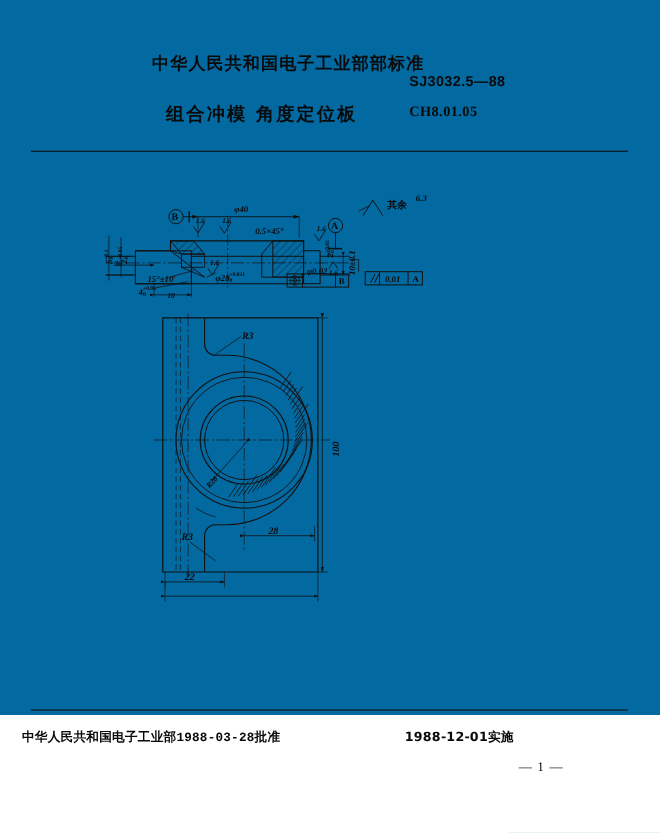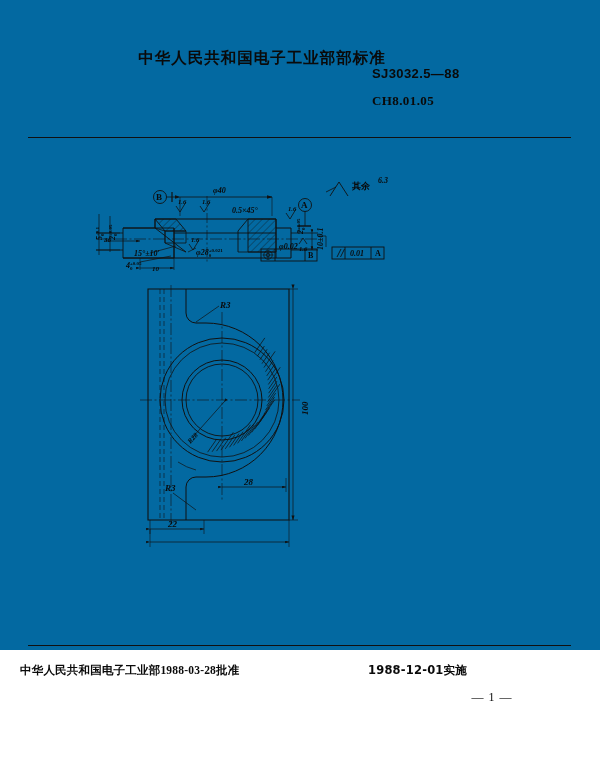--- a/index.html
+++ b/index.html
@@ -22,21 +22,21 @@
 
   .rule-top{position:absolute;left:28px;top:137px;width:543px;height:0;
       border-top:1.6px solid #111;}
   .rule-bot{position:absolute;left:28px;top:645px;width:543px;height:0;
       border-top:1.6px solid #111;}
 
   .scope{position:absolute;left:46px;top:148px;font-family:"DejaVu Sans",sans-serif;
       font-size:11px;font-weight:bold;letter-spacing:.3px;}
 
   
-  .ft-left{position:absolute;left:20px;top:663px;font-family:Liberation Serif, serif;
+  .ft-left{position:absolute;left:20px;top:663px;font-family:Liberation Mono, monospace;
       font-weight:bold;font-size:11.5px;letter-spacing:.2px;}
   .ft-right{position:absolute;left:368px;top:663px;font-family:"DejaVu Sans",sans-serif;
       font-weight:bold;font-size:11.5px;letter-spacing:.2px;}
   .ft-page{position:absolute;left:0;top:690px;width:600px;text-align:center;
       font-family:"Liberation Serif",serif;font-size:12px;letter-spacing:1px;}
   .ft-page span{display:inline-block;transform:translateX(192px);}
 
   
   .draw{position:absolute;left:0;top:0;width:600px;height:757px;}
   .draw svg{position:absolute;left:0;top:0;}
@@ -51,20 +51,23 @@
   .frac{display:inline-block;font-size:5px;line-height:5px;vertical-align:middle;
         text-align:left;font-style:normal;}
 </style>
 </head>
 <body>
 
 <div class="page">
 
   <div class="hdr-ministry">
     <span>中华人民共和国电子工业部部标准</span>
+  </div>
+  <div class="hdr-title">
+    <span>组合冲模   角度定位板</span>
   </div>
   <div class="hdr-code1">SJ3032.5—88</div>
   <div class="hdr-code2">CH8.01.05</div>
 
   <div class="rule-top"></div>
 
   <div class="draw">
 
     <svg width="600" height="757" viewBox="0 0 600 757">
       <defs>

